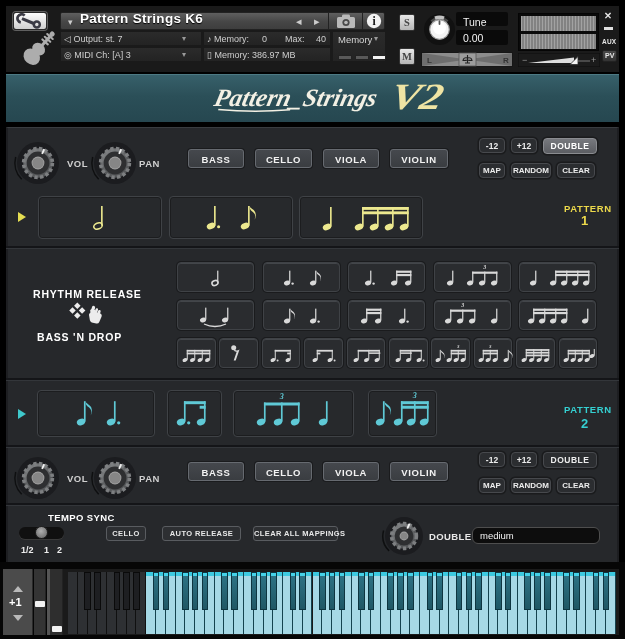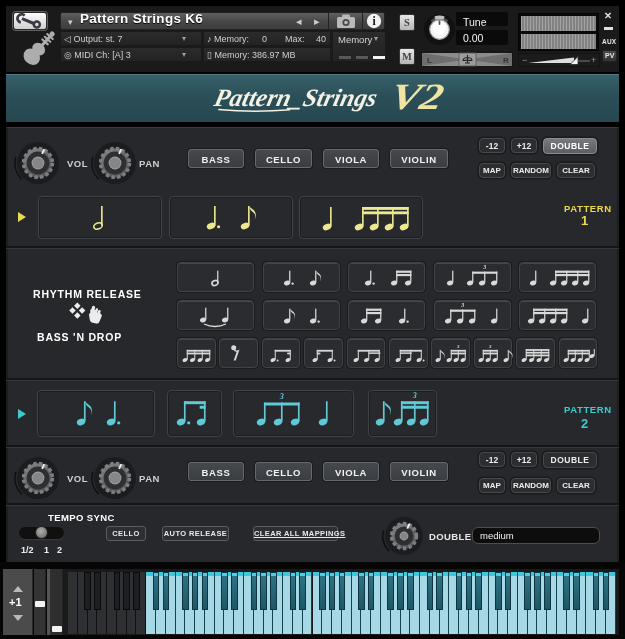--- a/index.html
+++ b/index.html
@@ -614,22 +614,22 @@
 <div style="position:absolute;left:557px;top:478px;width:38px;height:15px;background:#2b2d30;border:1.5px solid #47494d;border-radius:4px;box-shadow:0 0 0 1.5px #1a1b1d;color:#ececec;text-align:center;font-weight:bold;font-size:8px;line-height:14px;">CLEAR</div>
 <div class="t" style="left:12px;top:512px;font-size:9.5px;font-weight:bold;color:#fff;letter-spacing:0.4px;margin-left:36px;">TEMPO SYNC</div>
 <div style="position:absolute;left:19px;top:527px;width:45px;height:12px;border-radius:6px;
 background:#101010;box-shadow:0 1px 0 #3a3a3a;"></div>
 <div style="position:absolute;left:35px;top:526px;width:13px;height:13px;border-radius:7px;
 background:radial-gradient(circle at 45% 38%,#b0b0b0,#777 70%);border:1px solid #222;"></div>
 <div class="t" style="left:21px;top:545px;font-size:9px;font-weight:bold;color:#eee;">1/2</div>
 <div class="t" style="left:44px;top:545px;font-size:9px;font-weight:bold;color:#eee;">1</div>
 <div class="t" style="left:57px;top:545px;font-size:9px;font-weight:bold;color:#eee;">2</div>
 <div style="position:absolute;left:106px;top:526px;width:40px;height:15px;background:#2d2f32;border:1px solid #595c60;border-radius:3px;color:#e8e8e8;text-align:center;font-weight:bold;font-size:7.5px;letter-spacing:0.4px;line-height:14px;">CELLO</div>
-<div style="position:absolute;left:162px;top:526px;width:67px;height:15px;background:#2d2f32;border:1px solid #595c60;border-radius:3px;color:#e8e8e8;text-align:center;font-weight:bold;font-size:7.5px;letter-spacing:0.4px;line-height:14px;">AUTO RELEASE</div>
-<div style="position:absolute;left:253px;top:526px;width:85px;height:15px;background:#2d2f32;border:1px solid #595c60;border-radius:3px;color:#e8e8e8;text-align:right;font-weight:bold;font-size:7.5px;letter-spacing:0.4px;line-height:14px;white-space:nowrap;text-decoration:underline;">CLEAR ALL MAPPINGS</div>
+<div style="position:absolute;left:162px;top:526px;width:79px;height:15px;background:#2d2f32;border:1px solid #595c60;border-radius:3px;color:#e8e8e8;text-align:center;font-weight:bold;font-size:7.5px;letter-spacing:0.4px;line-height:14px;">AUTO RELEASE</div>
+<div style="position:absolute;left:253px;top:526px;width:85px;height:15px;background:#2d2f32;border:1px solid #595c60;border-radius:3px;color:#e8e8e8;text-align:right;font-weight:bold;font-size:7.5px;letter-spacing:0.4px;line-height:14px;white-space:nowrap;">CLEAR ALL MAPPINGS</div>
 <svg style="position:absolute;left:381px;top:513px" width="46" height="46" viewBox="0 0 46 46">
 <defs>
       <radialGradient id="kb404536" cx="42%" cy="35%">
         <stop offset="0%" stop-color="#909294"></stop>
         <stop offset="70%" stop-color="#707274"></stop>
         <stop offset="100%" stop-color="#56585a"></stop>
       </radialGradient>
     </defs>
 <circle cx="23" cy="23" r="19" fill="#1b1c1f"></circle>
 <path d="M 8.1 37.9 A 21 21 0 0 1 2.6 17.5" stroke="#0e0f10" stroke-width="1.5" fill="none"></path>

